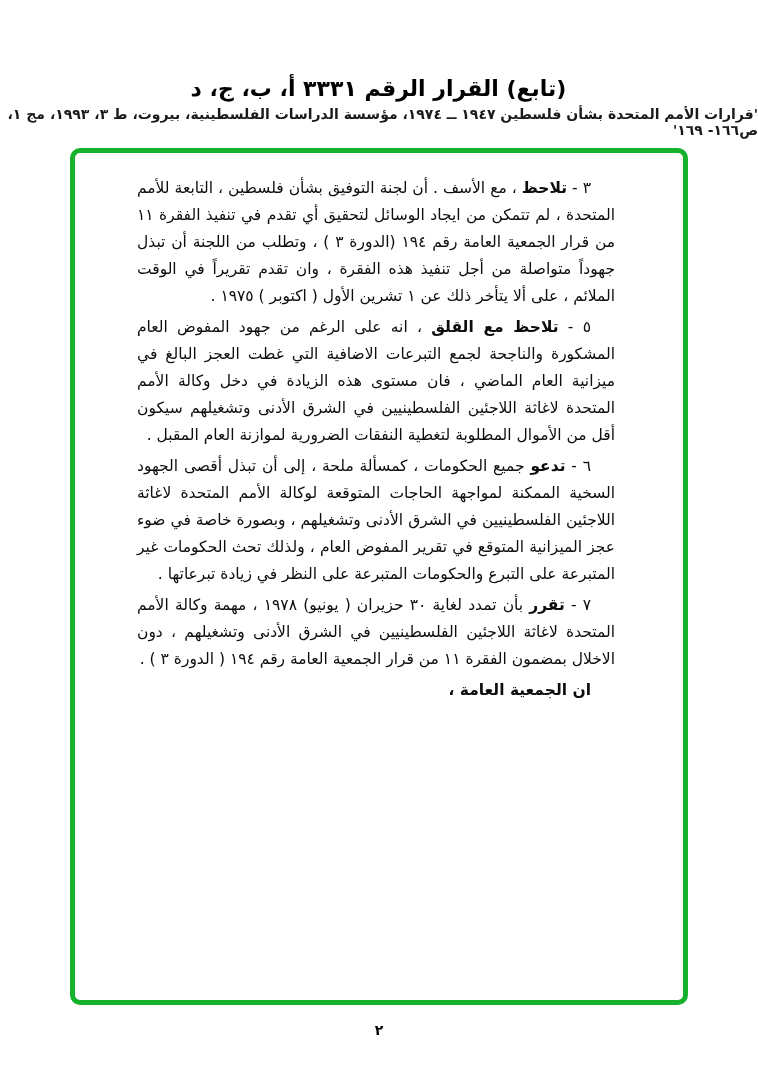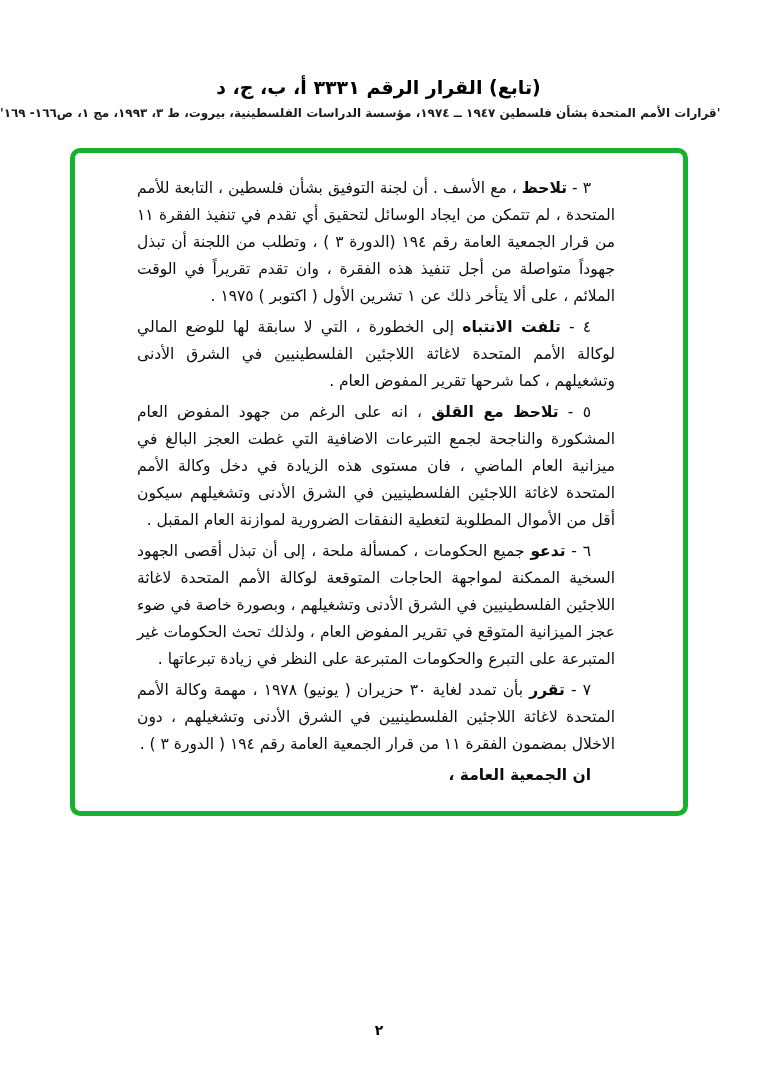--- a/index.html
+++ b/index.html
@@ -12,36 +12,36 @@
     font-family:"DejaVu Sans", sans-serif;
     color:#000;
     overflow:hidden;
   }
   .doc-title {
     position:absolute;
     top:76px; left:0; right:1px;
     text-align:center;
     direction:rtl;
     font-weight:bold;
-    font-size:19px;
+    font-size:22px;
     letter-spacing:0.3px;
   }
   .doc-subtitle {
     position:absolute;
     top:106px; left:0; right:0;
-    text-align:left;
+    text-align:right;
     direction:rtl;
     font-weight:bold;
-    font-size:12px;
+    font-size:14px;
     color:#1a1a1a;
   }
   .green-box {
     position:absolute;
     left:70px; top:148px;
-    width:618px; height:668px;
+    width:618px; height:857px;
     border:5px solid #16b22e;
     border-radius:10px;
     background:#ffffff;
   }
   .box-content {
     position:absolute;
     top:22px; right:68px; left:62px;
     direction:rtl;
     text-align:justify;
     font-size:15.5px;
@@ -79,21 +79,20 @@
 <div class="page">
 
   <div class="doc-title">(تابع) القرار الرقم ٣٣٣١ أ، ب، ج، د</div>
   <div class="doc-subtitle">'قرارات الأمم المتحدة بشأن فلسطين ١٩٤٧ ــ ١٩٧٤، مؤسسة الدراسات الفلسطينية، بيروت، ط ٣، ١٩٩٣، مج ١، ص١٦٦- ١٦٩'</div>
 
   <div class="green-box">
     <div class="box-content">
 
       <p class="para"><span>٣ - </span><span class="lead-bold">تلاحظ</span><span> ، مع الأسف . أن لجنة التوفيق بشأن فلسطين ، التابعة للأمم المتحدة ، لم تتمكن من ايجاد الوسائل لتحقيق أي تقدم في تنفيذ الفقرة ١١ من قرار الجمعية العامة رقم ١٩٤ (الدورة ٣ ) ، وتطلب من اللجنة أن تبذل جهوداً متواصلة من أجل تنفيذ هذه الفقرة ، وان تقدم تقريراً في الوقت الملائم ، على ألا يتأخر ذلك عن ١ تشرين الأول ( اكتوبر ) ١٩٧٥ .</span></p>
 
-      <p class="para"><span>٤ - </span><span class="lead-bold">تلفت الانتباه</span><span> إلى الخطورة ، التي لا سابقة لها للوضع المالي لوكالة الأمم المتحدة لاغاثة اللاجئين الفلسطينيين في الشرق الأدنى وتشغيلهم ، كما شرحها تقرير المفوض العام .</span></p>
 
       <p class="para"><span>٥ - </span><span class="lead-bold">تلاحظ مع القلق</span><span> ، انه على الرغم من جهود المفوض العام المشكورة والناجحة لجمع التبرعات الاضافية التي غطت العجز البالغ في ميزانية العام الماضي ، فان مستوى هذه الزيادة في دخل وكالة الأمم المتحدة لاغاثة اللاجئين الفلسطينيين في الشرق الأدنى وتشغيلهم سيكون أقل من الأموال المطلوبة لتغطية النفقات الضرورية لموازنة العام المقبل .</span></p>
 
       <p class="para"><span>٦ - </span><span class="lead-bold">تدعو</span><span> جميع الحكومات ، كمسألة ملحة ، إلى أن تبذل أقصى الجهود السخية الممكنة لمواجهة الحاجات المتوقعة لوكالة الأمم المتحدة لاغاثة اللاجئين الفلسطينيين في الشرق الأدنى وتشغيلهم ، وبصورة خاصة في ضوء عجز الميزانية المتوقع في تقرير المفوض العام ، ولذلك تحث الحكومات غير المتبرعة على التبرع والحكومات المتبرعة على النظر في زيادة تبرعاتها .</span></p>
 
       <p class="para"><span>٧ - </span><span class="lead-bold">تقرر</span><span> بأن تمدد لغاية ٣٠ حزيران ( يونيو) ١٩٧٨ ، مهمة وكالة الأمم المتحدة لاغاثة اللاجئين الفلسطينيين في الشرق الأدنى وتشغيلهم ، دون الاخلال بمضمون الفقرة ١١ من قرار الجمعية العامة رقم ١٩٤ ( الدورة ٣ ) .</span></p>
 
 
       <p class="section-heading">ان الجمعية العامة ،</p>
 

